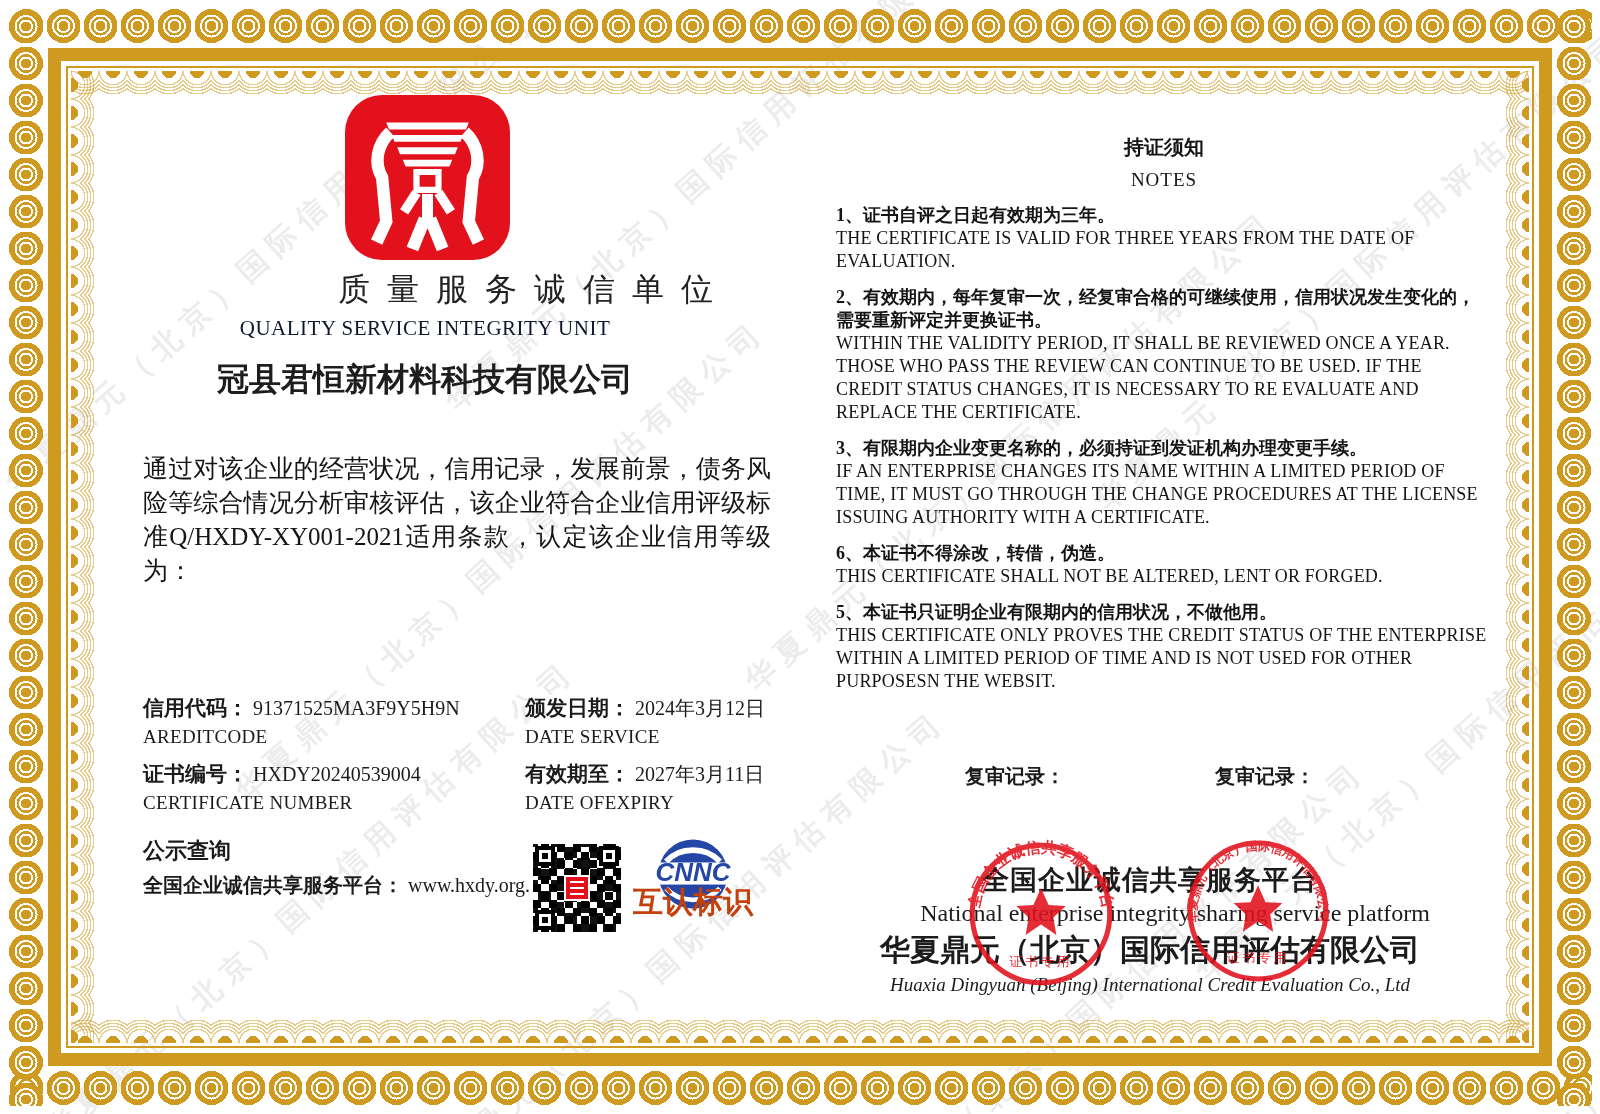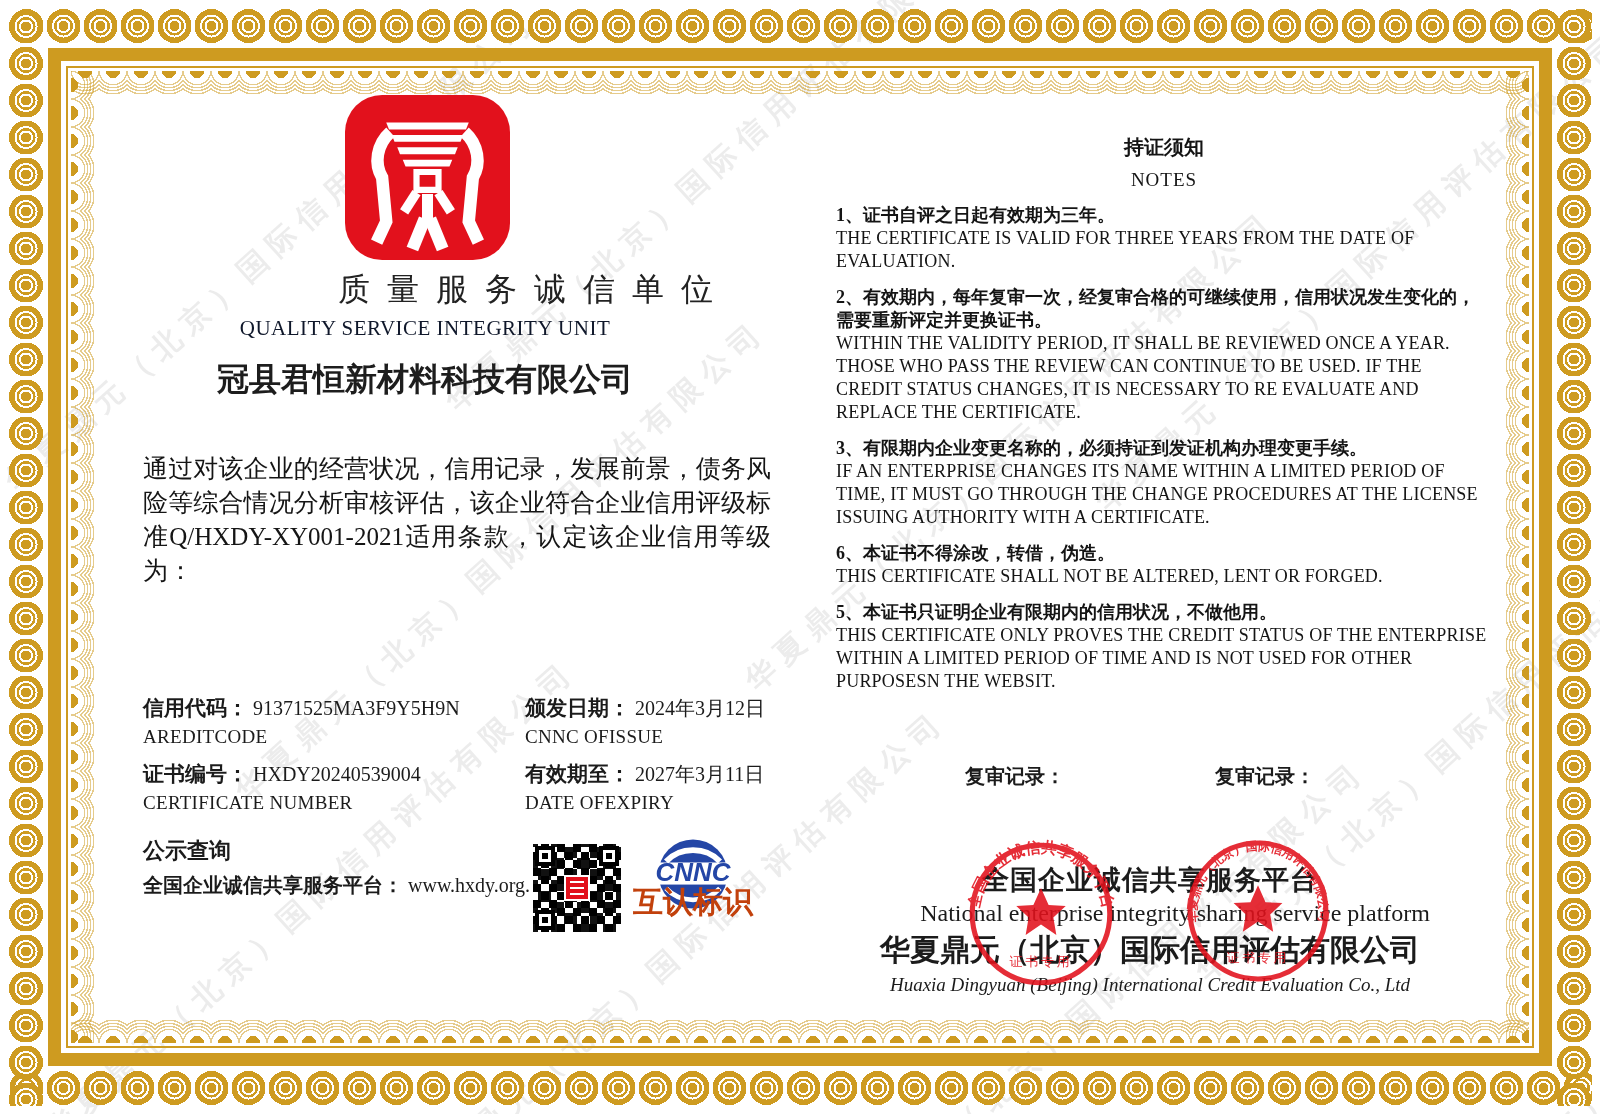--- a/index.html
+++ b/index.html
@@ -176,21 +176,21 @@
   <div class="abs statement">通过对该企业的经营状况，信用记录，发展前景，债务风险等综合情况分析审核评估，该企业符合企业信用评级标准Q/HXDY-XY001-2021适用条款，认定该企业信用等级为：</div>
 
   <div class="abs field f-credit">
     <div><span class="lab">信用代码：</span>
          <span>91371525MA3F9Y5H9N</span></div>
     <div class="sub">AREDITCODE</div>
   </div>
   <div class="abs field f-issue">
     <div><span class="lab">颁发日期：</span>
          <span>2024年3月12日</span></div>
-    <div class="sub">CNNC OFISSUE</div>
+    <div class="sub">DATE SERVICE</div>
   </div>
   <div class="abs field f-cert">
     <div><span class="lab">证书编号：</span>
          <span>HXDY20240539004</span></div>
     <div class="sub">CERTIFICATE NUMBER</div>
   </div>
   <div class="abs field f-expiry">
     <div><span class="lab">有效期至：</span>
          <span>2027年3月11日</span></div>
     <div class="sub">DATE OFEXPIRY</div>

